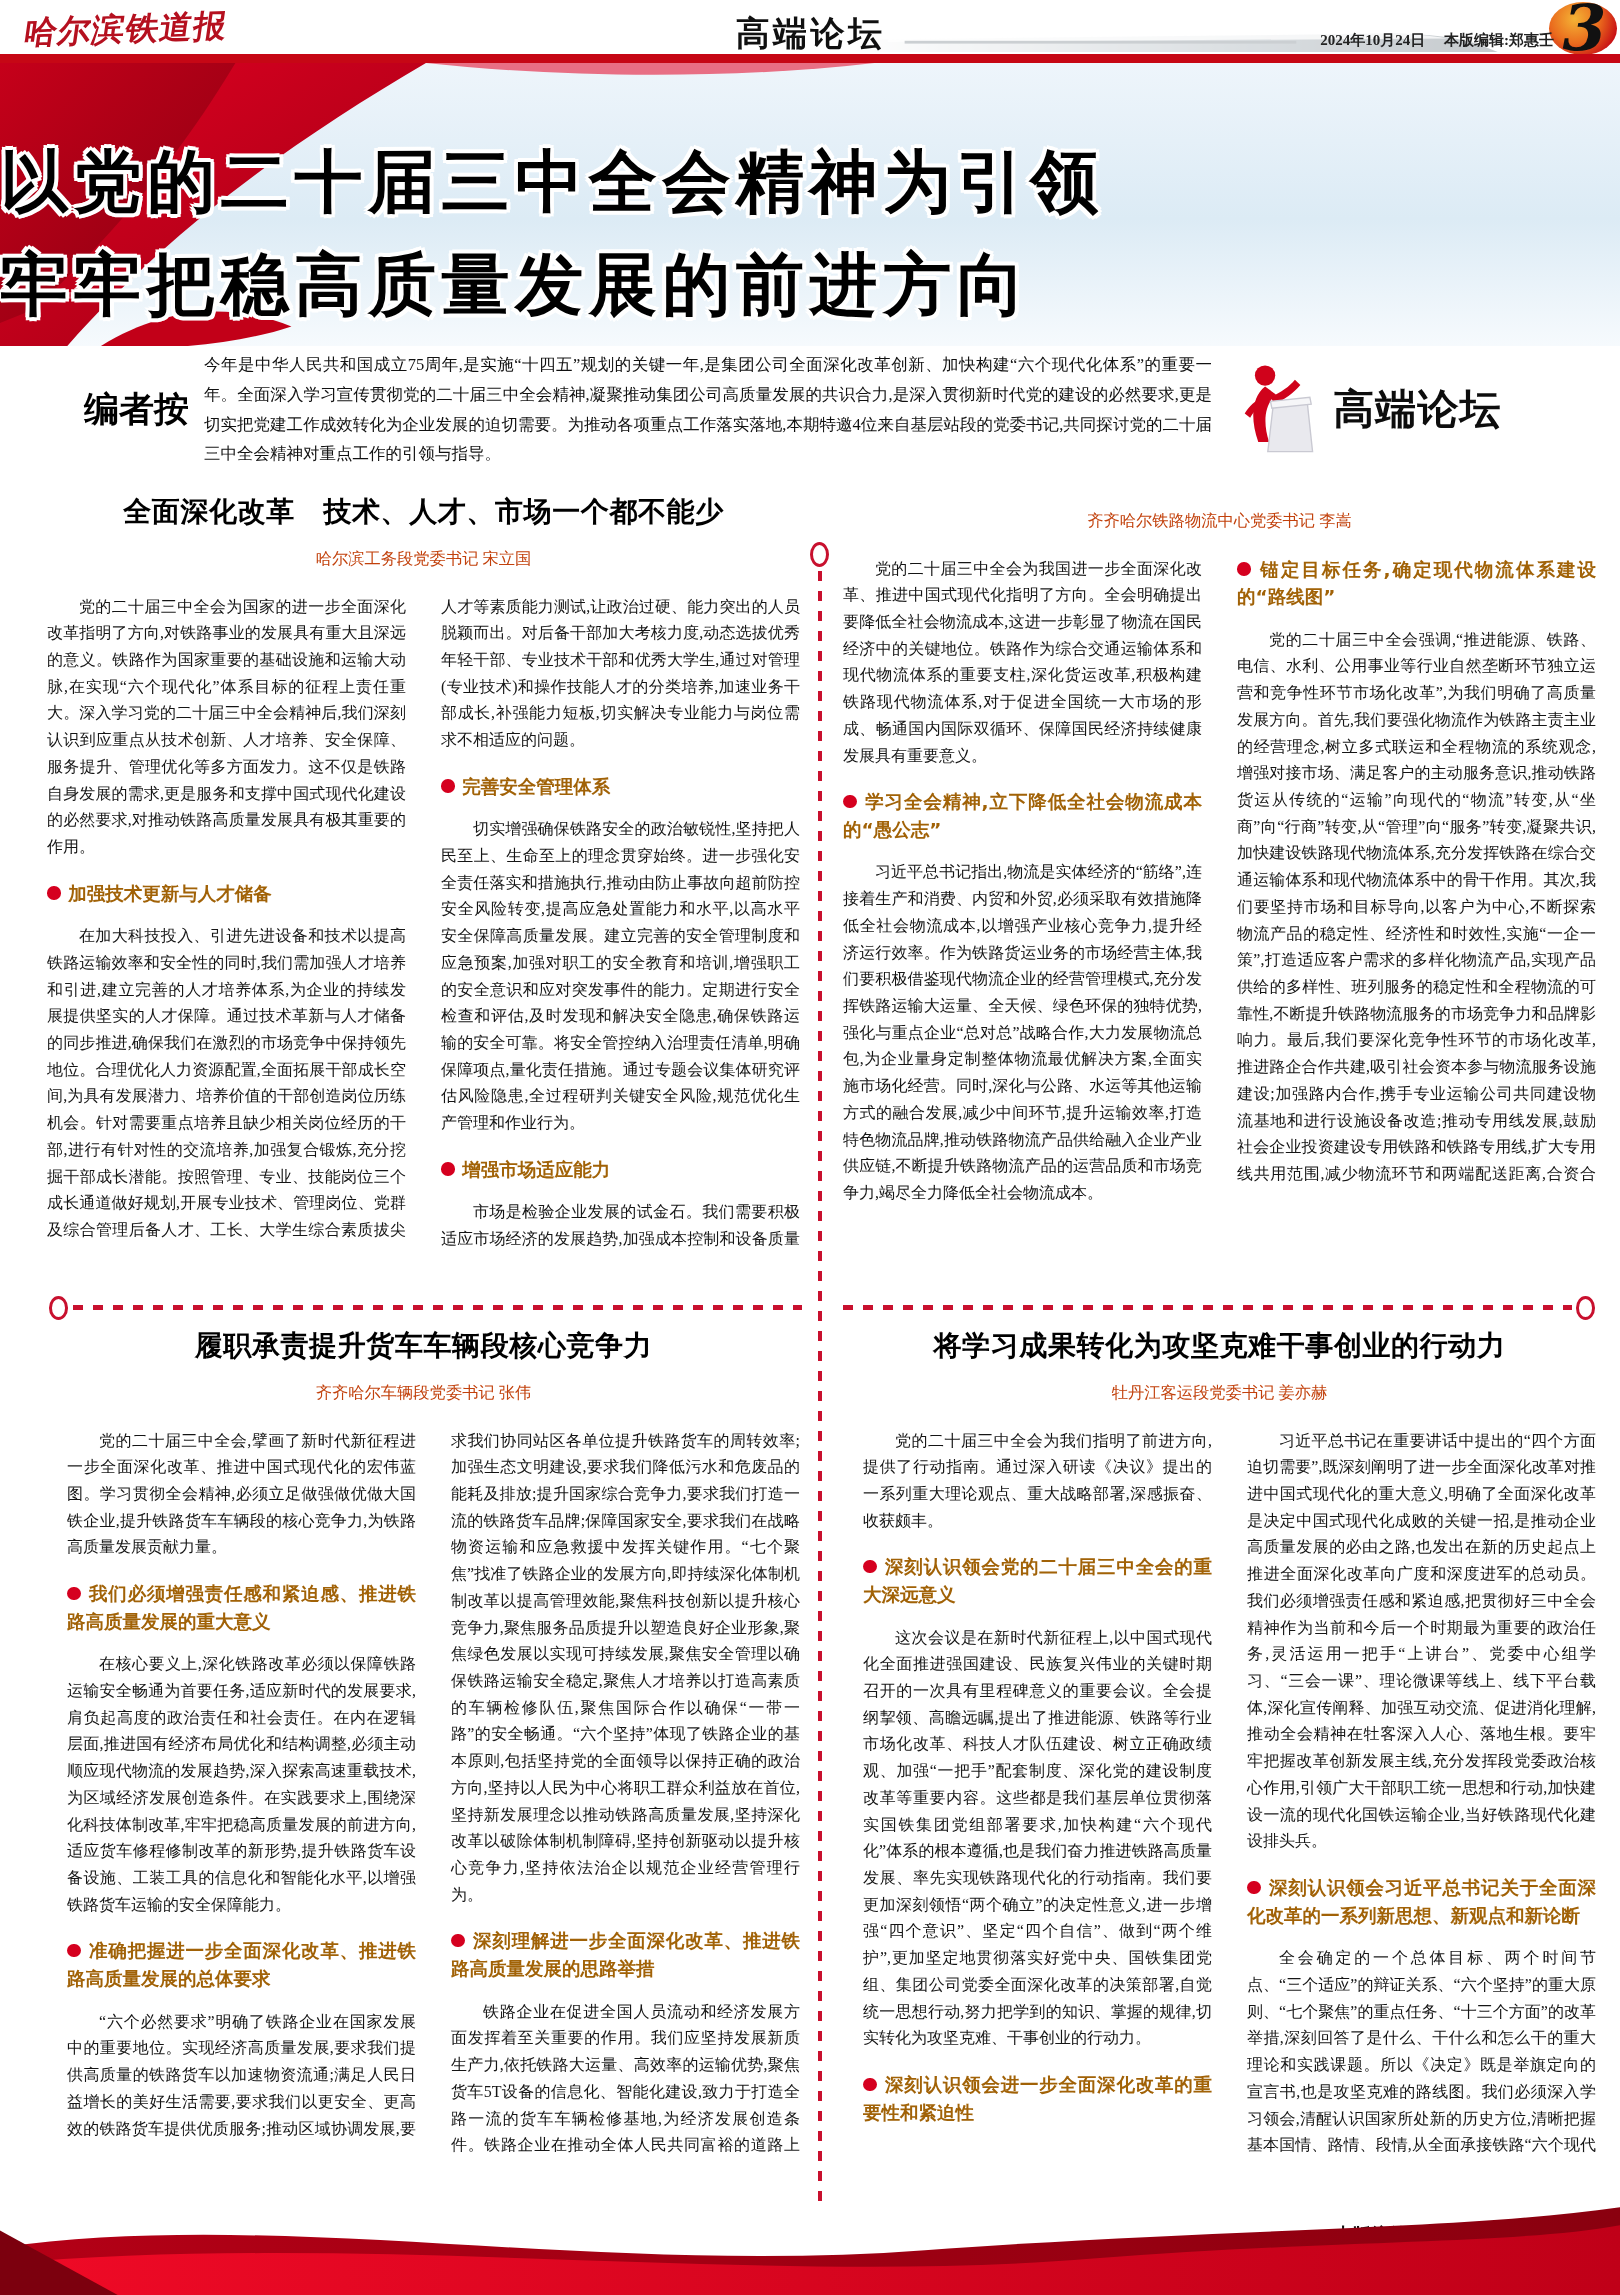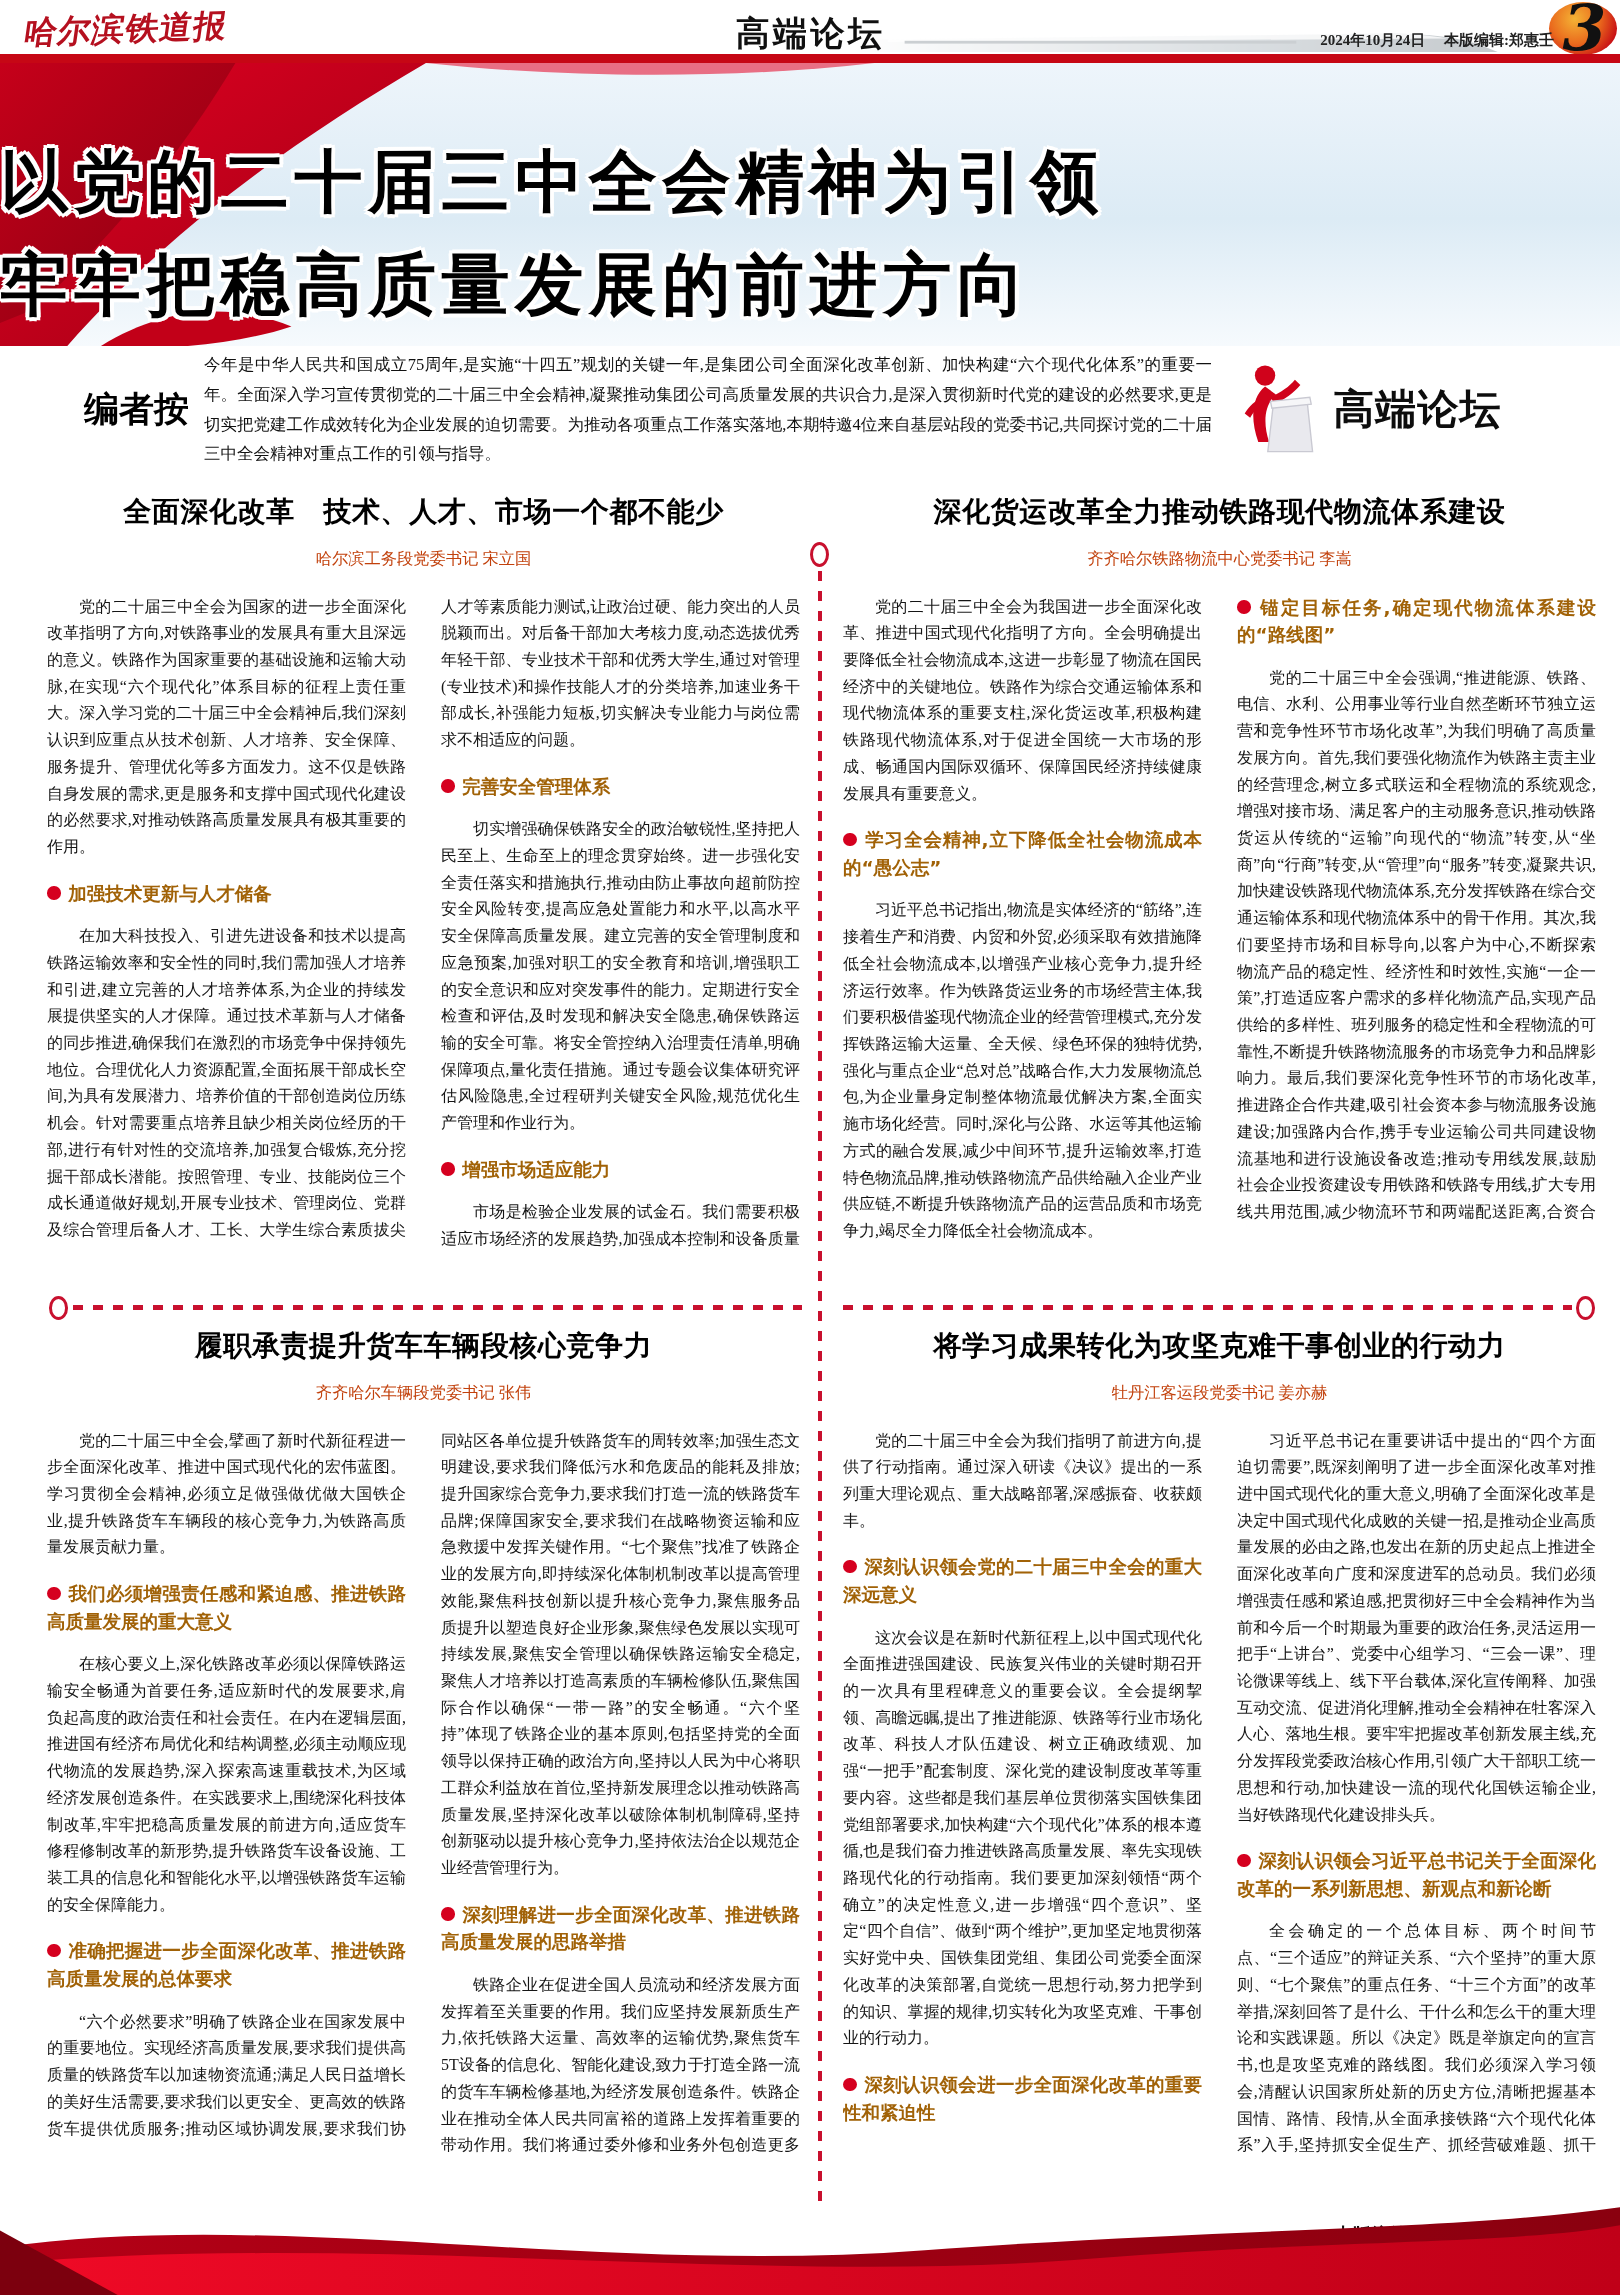--- a/index.html
+++ b/index.html
@@ -44,21 +44,21 @@
   .article{position:absolute;}
   .art-tl{left:47px;  top:493px; width:753px;height:801px;}
   .art-tr{left:843px;top:493px; width:753px;height:801px;}
   .art-bl{left:47px;  top:1327px;width:753px;height:880px;}
   .art-br{left:843px;top:1327px;width:753px;height:880px;}
   .article-title{margin:0;text-align:center;font-size:28px;font-weight:900;color:#000;letter-spacing:0.6px;
           font-family:"DejaVu Serif","Liberation Serif",serif;white-space:nowrap;}
   .byline{text-align:center;font-size:16.3px;color:#c2410c;margin-top:17px;}
   .article-body{margin-top:23.5px;column-count:2;column-gap:35px;text-align:justify;overflow:hidden;}
   .art-tl .article-body,.art-tr .article-body{height:661px;}
-  .art-bl .article-body,.art-br .article-body{height:740px;}
+  .art-bl .article-body,.art-br .article-body{height:740px;margin-left:20px;}
   .para{margin:0;text-indent:2em;font-size:16px;line-height:1.67;color:#151515;}
   .subhead{margin:19px 0 15.7px;font-size:18.5px;font-weight:bold;line-height:1.5;color:#a16207;
           font-family:"DejaVu Sans","Liberation Sans",sans-serif;}
   .subhead::before{content:"";display:inline-block;width:13.5px;height:13.5px;border-radius:50%;
           background:#d5001f;margin-right:7.8px;}
 
   
   .dash-v{position:absolute;left:818px;top:571px;width:3.9px;height:1632px;
           background:repeating-linear-gradient(to bottom,#c8102e 0 10px,transparent 10px 20px);}
   .ring{position:absolute;box-sizing:border-box;border:3.4px solid #c8102e;border-radius:50%;background:#fff;}
@@ -158,21 +158,20 @@
         <h3 class="subhead">加强技术更新与人才储备</h3>
         <p class="para">在加大科技投入、引进先进设备和技术以提高铁路运输效率和安全性的同时,我们需加强人才培养和引进,建立完善的人才培养体系,为企业的持续发展提供坚实的人才保障。通过技术革新与人才储备的同步推进,确保我们在激烈的市场竞争中保持领先地位。合理优化人力资源配置,全面拓展干部成长空间,为具有发展潜力、培养价值的干部创造岗位历练机会。针对需要重点培养且缺少相关岗位经历的干部,进行有针对性的交流培养,加强复合锻炼,充分挖掘干部成长潜能。按照管理、专业、技能岗位三个成长通道做好规划,开展专业技术、管理岗位、党群及综合管理后备人才、工长、大学生综合素质拔尖人才等素质能力测试,让政治过硬、能力突出的人员脱颖而出。对后备干部加大考核力度,动态选拔优秀年轻干部、专业技术干部和优秀大学生,通过对管理(专业技术)和操作技能人才的分类培养,加速业务干部成长,补强能力短板,切实解决专业能力与岗位需求不相适应的问题。</p>
         <h3 class="subhead">完善安全管理体系</h3>
         <p class="para">切实增强确保铁路安全的政治敏锐性,坚持把人民至上、生命至上的理念贯穿始终。进一步强化安全责任落实和措施执行,推动由防止事故向超前防控安全风险转变,提高应急处置能力和水平,以高水平安全保障高质量发展。建立完善的安全管理制度和应急预案,加强对职工的安全教育和培训,增强职工的安全意识和应对突发事件的能力。定期进行安全检查和评估,及时发现和解决安全隐患,确保铁路运输的安全可靠。将安全管控纳入治理责任清单,明确保障项点,量化责任措施。通过专题会议集体研究评估风险隐患,全过程研判关键安全风险,规范优化生产管理和作业行为。</p>
         <h3 class="subhead">增强市场适应能力</h3>
         <p class="para">市场是检验企业发展的试金石。我们需要积极适应市场经济的发展趋势,加强成本控制和设备质量管理。以“解放思想大讨论”活动为契机,提升各级干部、工班长对经营工作的认识。树立“过紧日子”的思想,千方百计节支降耗,大力控制燃油、水电等成本支出。积极开展形式多样的群众性技术创新、合理化建议征集、立项攻关等活动,引导职工在参与活动的过程中自我教育、自我提高。牢牢守住安全底线,集中精力抓好施工安全、道口及路外安全、现场作业防护及人身安全、高铁和设备安全。加强设备日常养护维修,提升一次作业设备质量,延长设备维修周期,杜绝返工和重复作业现象。</p>
       </div>
   </article>
 
   <article class="article art-tr">
-    <h2 class="article-title">深化货运改革全力推动铁路现代物流体系建设</h2>
     <div class="byline">齐齐哈尔铁路物流中心党委书记 李嵩</div>
     <div class="article-body">
         <p class="para">党的二十届三中全会为我国进一步全面深化改革、推进中国式现代化指明了方向。全会明确提出要降低全社会物流成本,这进一步彰显了物流在国民经济中的关键地位。铁路作为综合交通运输体系和现代物流体系的重要支柱,深化货运改革,积极构建铁路现代物流体系,对于促进全国统一大市场的形成、畅通国内国际双循环、保障国民经济持续健康发展具有重要意义。</p>
         <h3 class="subhead">学习全会精神,立下降低全社会物流成本的“愚公志”</h3>
         <p class="para">习近平总书记指出,物流是实体经济的“筋络”,连接着生产和消费、内贸和外贸,必须采取有效措施降低全社会物流成本,以增强产业核心竞争力,提升经济运行效率。作为铁路货运业务的市场经营主体,我们要积极借鉴现代物流企业的经营管理模式,充分发挥铁路运输大运量、全天候、绿色环保的独特优势,强化与重点企业“总对总”战略合作,大力发展物流总包,为企业量身定制整体物流最优解决方案,全面实施市场化经营。同时,深化与公路、水运等其他运输方式的融合发展,减少中间环节,提升运输效率,打造特色物流品牌,推动铁路物流产品供给融入企业产业供应链,不断提升铁路物流产品的运营品质和市场竞争力,竭尽全力降低全社会物流成本。</p>
         <h3 class="subhead">锚定目标任务,确定现代物流体系建设的“路线图”</h3>
         <p class="para">党的二十届三中全会强调,“推进能源、铁路、电信、水利、公用事业等行业自然垄断环节独立运营和竞争性环节市场化改革”,为我们明确了高质量发展方向。首先,我们要强化物流作为铁路主责主业的经营理念,树立多式联运和全程物流的系统观念,增强对接市场、满足客户的主动服务意识,推动铁路货运从传统的“运输”向现代的“物流”转变,从“坐商”向“行商”转变,从“管理”向“服务”转变,凝聚共识,加快建设铁路现代物流体系,充分发挥铁路在综合交通运输体系和现代物流体系中的骨干作用。其次,我们要坚持市场和目标导向,以客户为中心,不断探索物流产品的稳定性、经济性和时效性,实施“一企一策”,打造适应客户需求的多样化物流产品,实现产品供给的多样性、班列服务的稳定性和全程物流的可靠性,不断提升铁路物流服务的市场竞争力和品牌影响力。最后,我们要深化竞争性环节的市场化改革,推进路企合作共建,吸引社会资本参与物流服务设施建设;加强路内合作,携手专业运输公司共同建设物流基地和进行设施设备改造;推动专用线发展,鼓励社会企业投资建设专用铁路和铁路专用线,扩大专用线共用范围,减少物流环节和两端配送距离,合资合作推进物流场站建设运营,加快建设现代化基础设施体系。</p>
       </div>
   </article>
 

